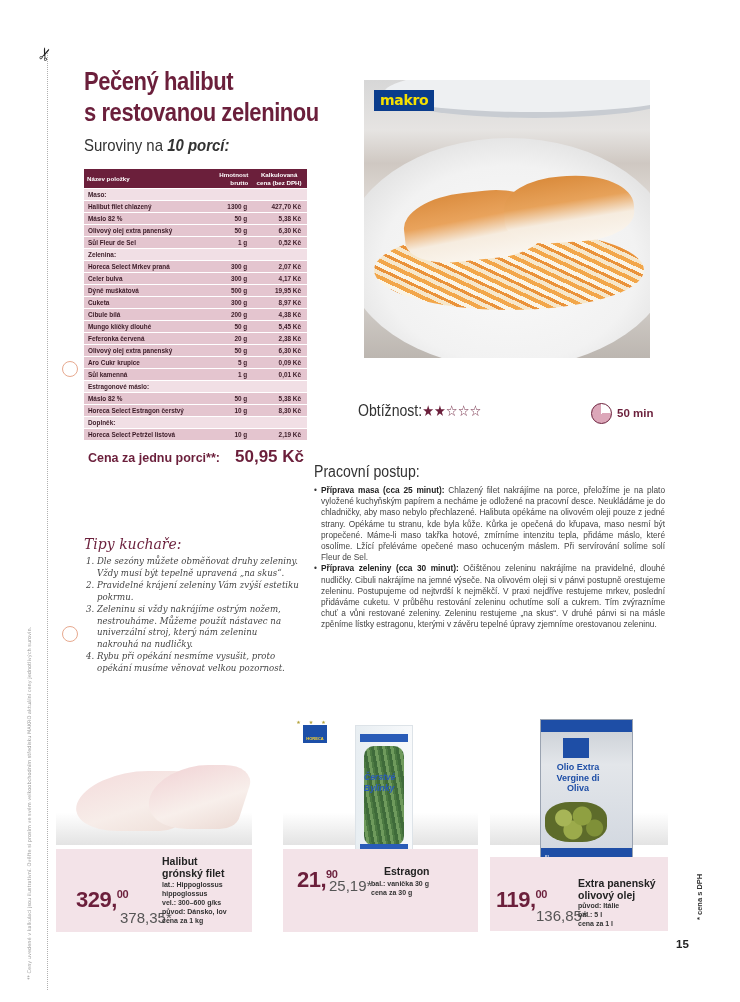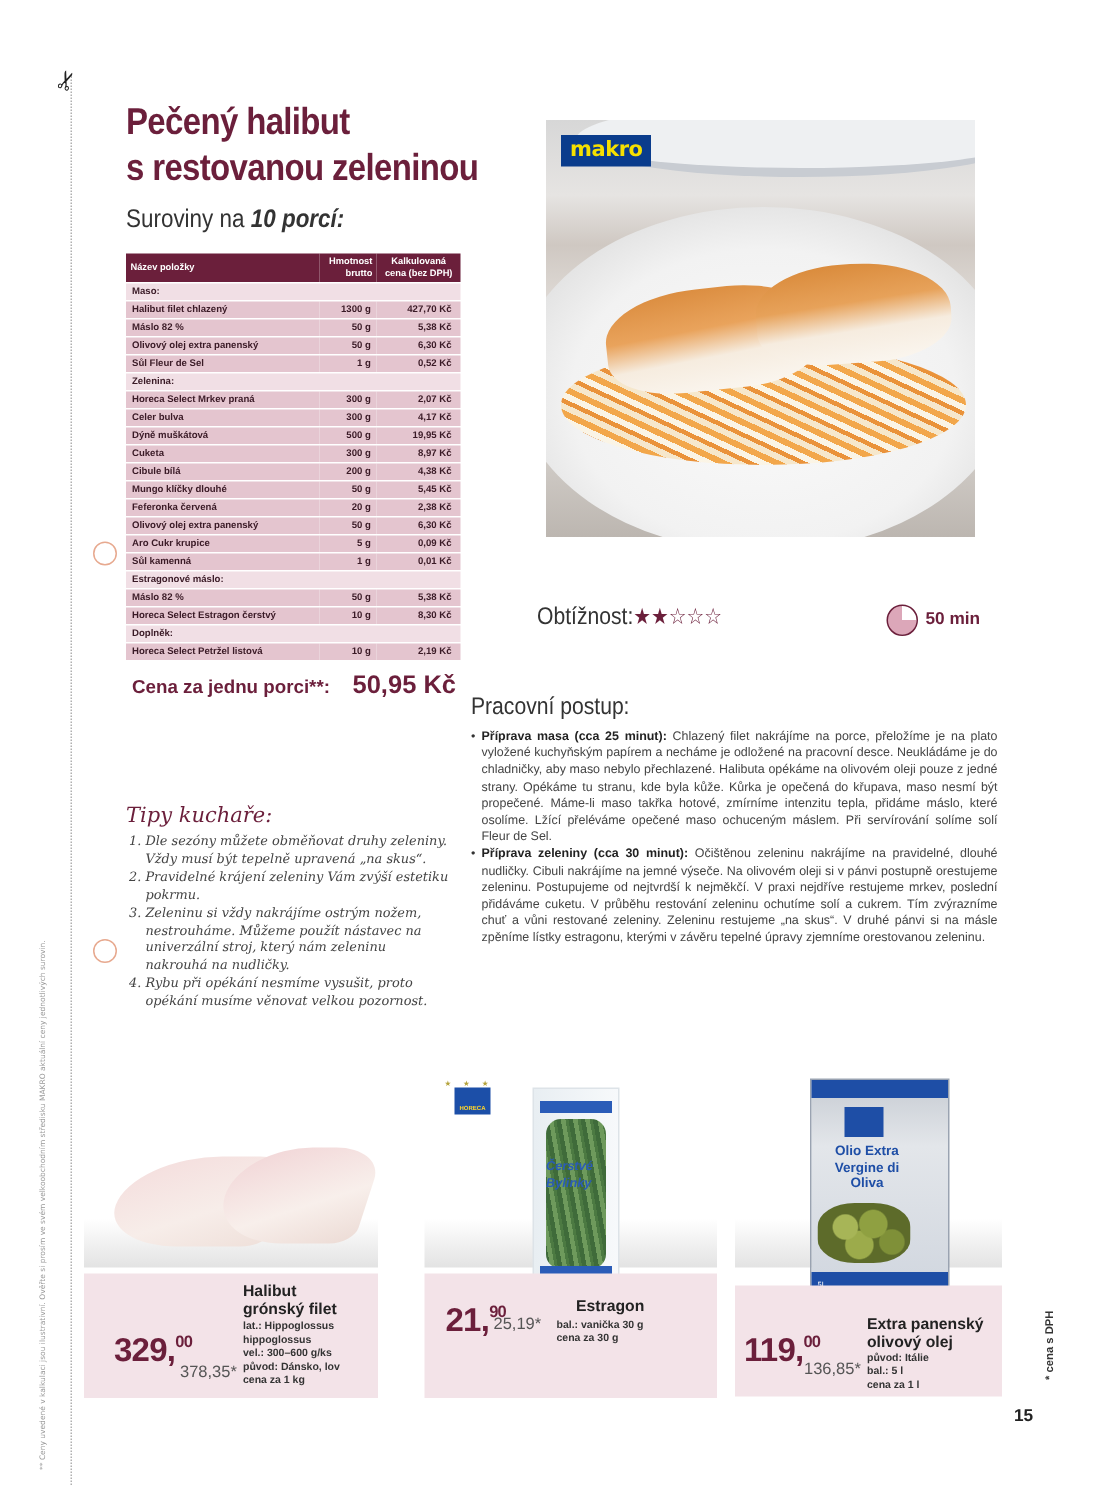--- a/index.html
+++ b/index.html
@@ -51,21 +51,21 @@
 
   .tips-title { position: absolute; left: 84px; top: 536px; font-family: "DejaVu Serif", serif; font-style: italic; font-size: 14px; color: #6b1f3b; }
   .tips { position: absolute; left: 86px; top: 556px; width: 214px; font-family: "DejaVu Serif", serif; font-style: italic; font-size: 8.6px; line-height: 11.5px; color: #444; list-style: none; }
   .tips li { padding-left: 11px; text-indent: -11px; margin-bottom: 1px; }
 
   .product { position: absolute; top: 715px; }
   .prod-img { position: absolute; left: 0; top: 0; height: 130px; background: linear-gradient(180deg,#ffffff 0%,#ffffff 75%,#e3e3e3 100%); }
   .prod-card { position: absolute; left: 0; height: 83px; background: #f3e3e8; }
   .price-main { position: absolute; font-weight: bold; color: #6b1f3b; font-size: 22px; letter-spacing: -0.5px; }
   .price-main sup { font-size: 11px; vertical-align: 9px; }
-  .price-vat { position: absolute; font-size: 11px; color: #555; }
+  .price-vat { position: absolute; font-size: 15px; color: #555; }
   .pname { position: absolute; font-weight: bold; font-size: 10.5px; line-height: 12px; color: #222; }
   .pdet { position: absolute; font-size: 7px; line-height: 9px; color: #333; font-weight: bold; }
 
   .halibut-img { position: absolute; left: 22px; top: 46px; width: 170px; height: 70px; }
   .h-fil1 { position: absolute; left: 0; top: 10px; width: 110px; height: 60px; border-radius: 70% 30% 20% 60%; background: linear-gradient(160deg,#f4dcdc,#f7ede9 60%,#efe0da); transform: skewX(-20deg); }
   .h-fil2 { position: absolute; left: 72px; top: 4px; width: 96px; height: 64px; border-radius: 60% 40% 20% 60%; background: linear-gradient(160deg,#f1d3d5,#f8efeb 60%,#ecdbd5); transform: skewX(-18deg); }
 
   .estr-bag { position: absolute; left: 72px; top: 10px; width: 58px; height: 140px; background: linear-gradient(90deg,#e8eef2,#f7f9fb); border: 1px solid #dde3e8; }
   .estr-band { position: absolute; left: 4px; width: 48px; height: 8px; background: #2a5cb8; }
   .estr-leaves { position: absolute; left: 8px; top: 20px; width: 40px; height: 100px; background: repeating-linear-gradient(80deg,#3f6b3a 0 3px,#6e9a5c 3px 6px,#4c7a42 6px 8px); border-radius: 10px; }

